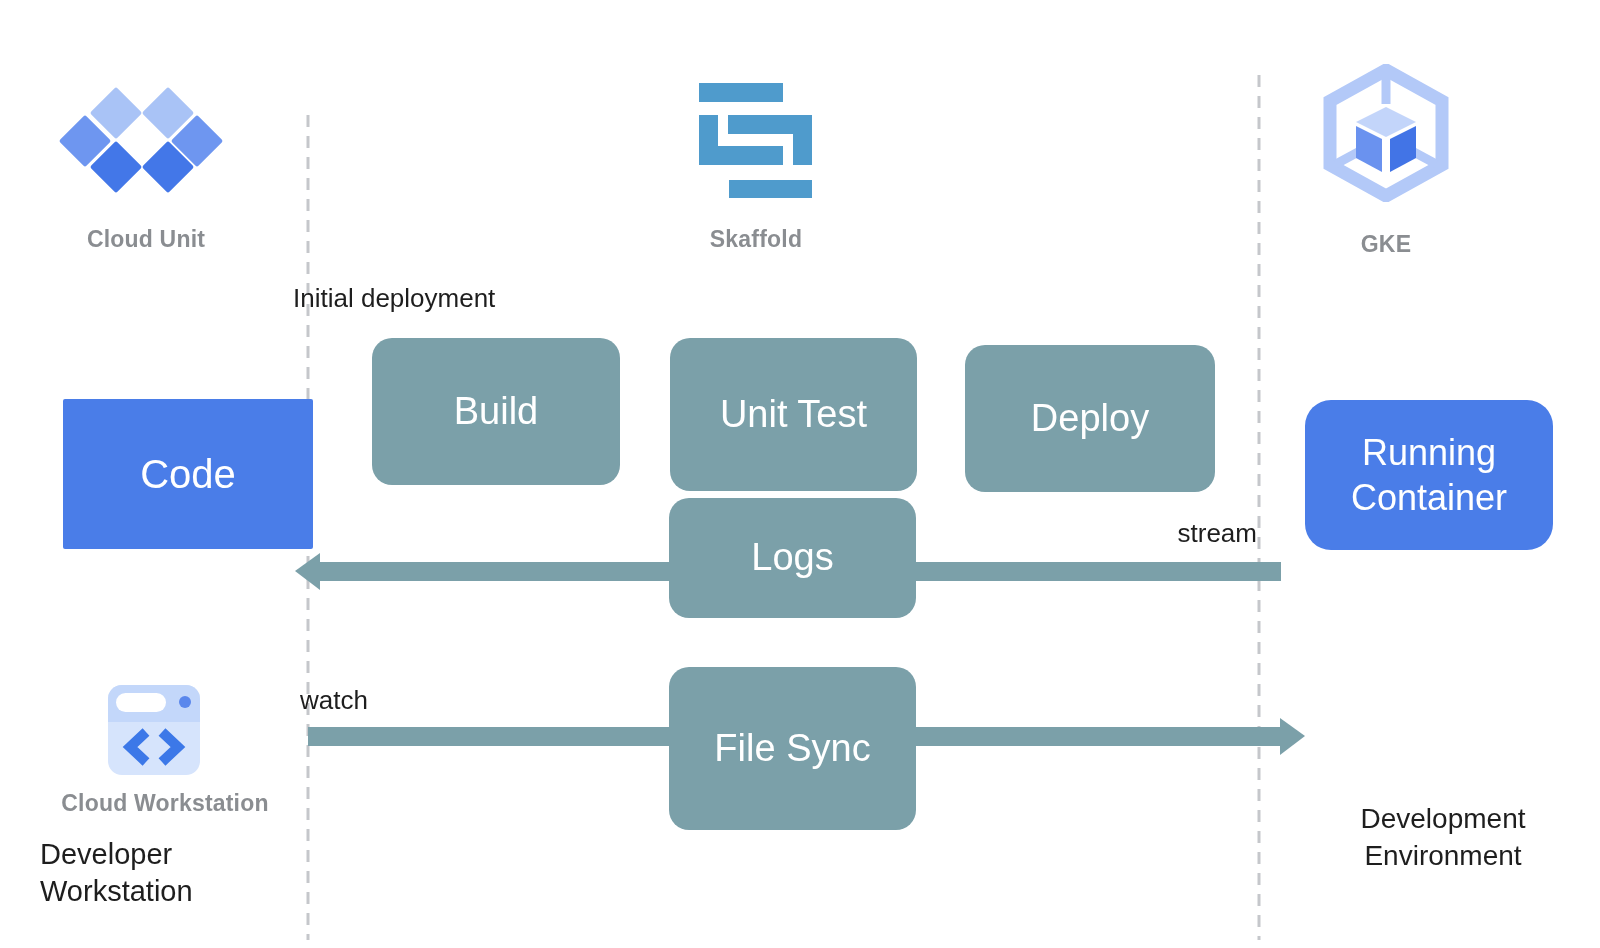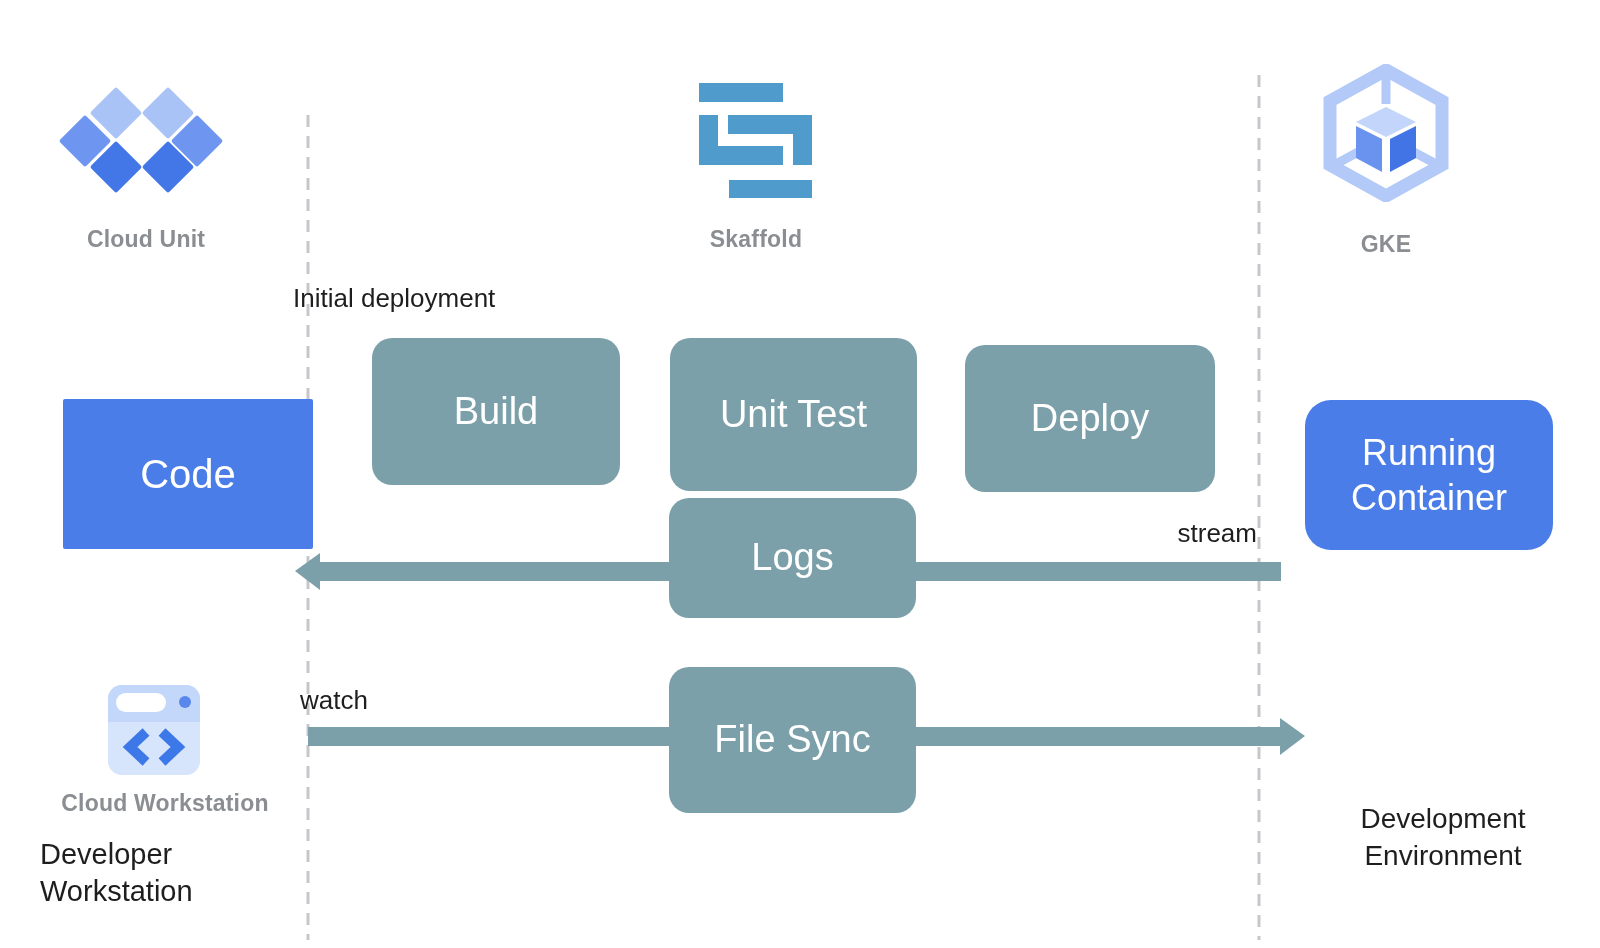--- a/index.html
+++ b/index.html
@@ -111,21 +111,21 @@
   </div>
 
   <div class="node teal" style="left:965px;top:338px;width:250px;height:147px;margin-top:7px;">
     <span>Deploy</span>
   </div>
 
   <div class="node teal" style="left:669px;top:498px;width:247px;height:120px;">
     <span>Logs</span>
   </div>
 
-  <div class="node teal" style="left:669px;top:667px;width:247px;height:146px;">
+  <div class="node teal" style="left:669px;top:667px;width:247px;height:163px;">
     <span>File Sync</span>
   </div>
 
   <div class="node blue" style="left:1305px;top:400px;width:248px;height:150px;font-size:36px;border-radius:26px;">
     <span style="width:200px;">Running Container</span>
   </div>
 
   <div class="lbl black-note" style="left:1130px;top:518px;width:127px;text-align:right;">stream</div>
 
   <div class="lbl black-note" style="left:300px;top:685px;">watch</div>

